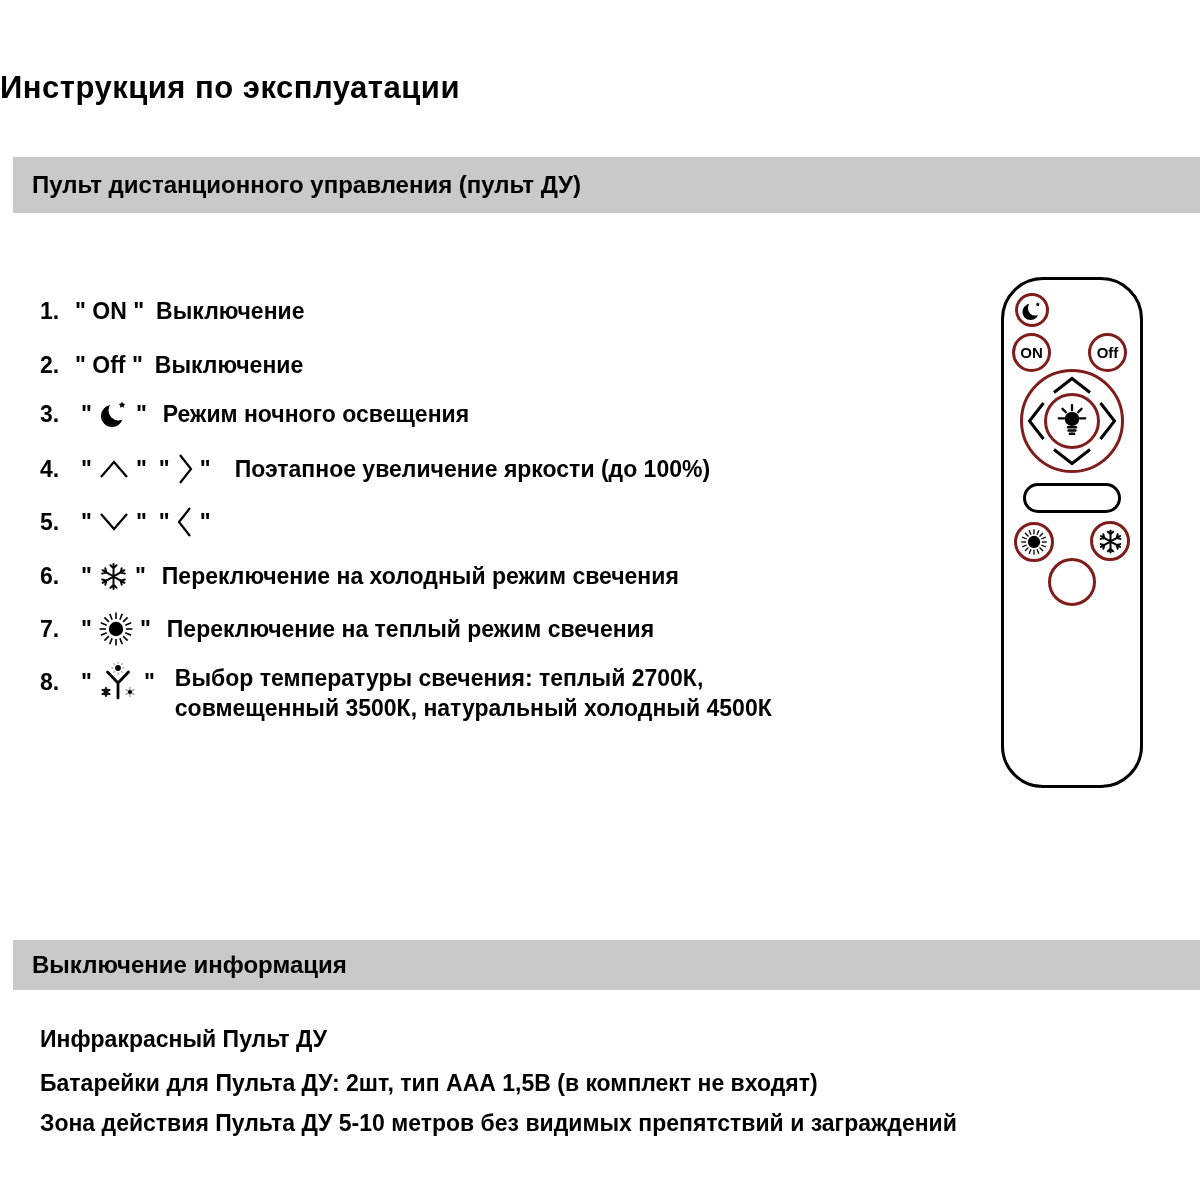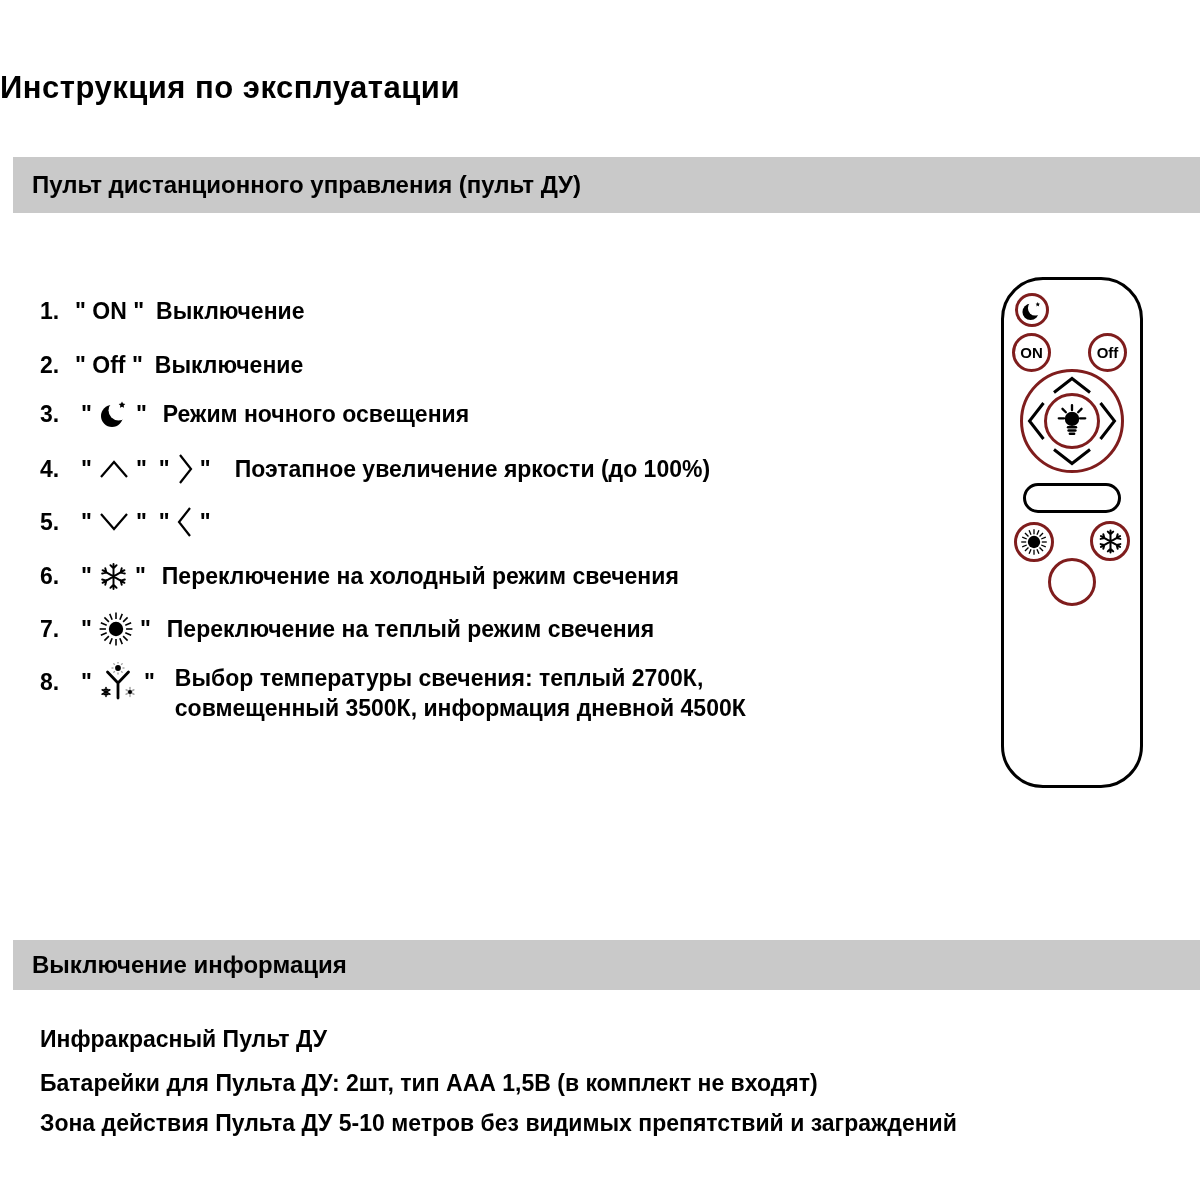--- a/index.html
+++ b/index.html
@@ -197,21 +197,21 @@
         <line y1="-4.5" y2="4.5"></line>
           <line y1="-4.5" y2="4.5" transform="rotate(60)"></line>
           <line y1="-4.5" y2="4.5" transform="rotate(120)"></line>
       </g>
       <circle cx="32" cy="30" r="2" fill="#000"></circle>
     </svg>
   </span>
   <span class="q">"</span>
   <span class="label2">
     <span style="display:block">Выбор температуры свечения: теплый 2700К,</span>
-    <span style="display:block">совмещенный 3500К, информация дневной 4500К</span>
+    <span style="display:block">совмещенный 3500К, натуральный холодный 4500К</span>
   </span>
 </div>
 
 <div class="remote">
   <div class="r-body"></div>
 
   <div class="r-btn r-moon">
     <span class="icon">
       <svg width="23" height="23" viewBox="0 0 24 24">
         <circle cx="10" cy="13.5" r="8.5" fill="#000"></circle>

